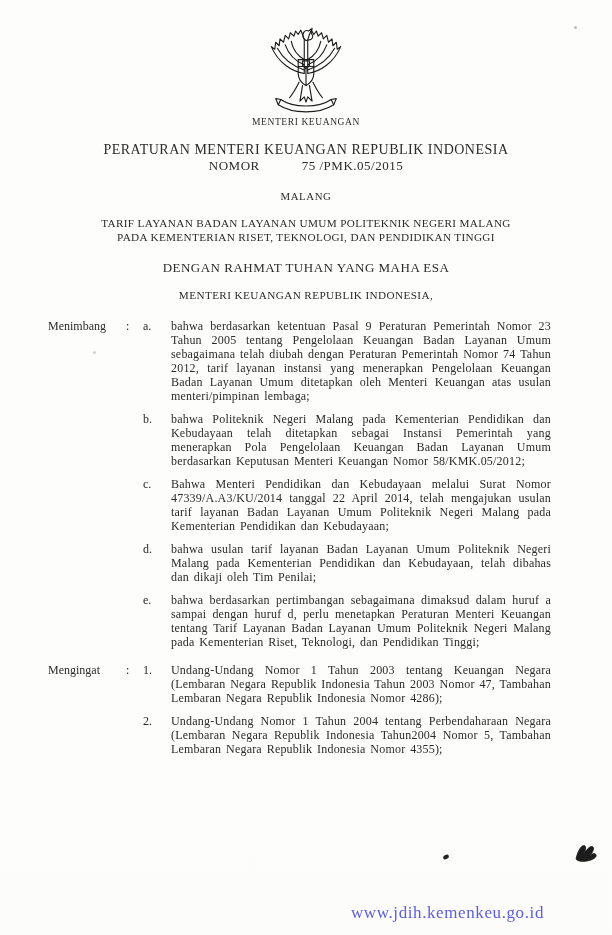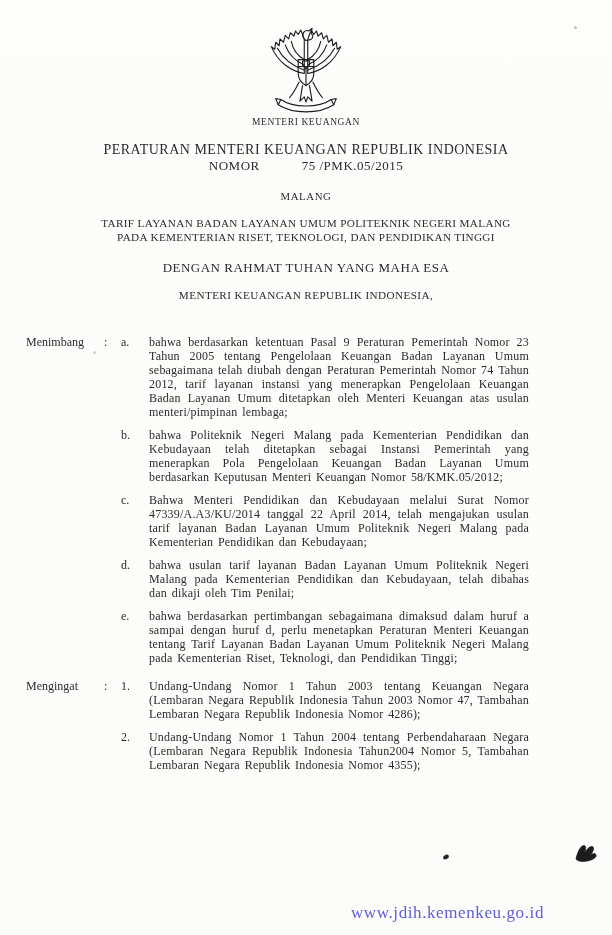--- a/index.html
+++ b/index.html
@@ -28,21 +28,21 @@
   .nomor-line { margin-top: 0; text-align: center; font-size: 13px; letter-spacing: 0.5px; }
   .nomor-line .gap { display: inline-block; width: 42px; }
 
   .tentang { margin-top: 16px; text-align: center; font-size: 10.8px; letter-spacing: 0.6px; }
 
   .subject { margin-top: 14px; text-align: center; font-size: 11.2px; line-height: 14.5px; letter-spacing: 0.35px; }
   .invocation { margin-top: 15px; text-align: center; font-size: 13px; letter-spacing: 0.5px; }
   .issuer { margin-top: 13px; text-align: center; font-size: 11.2px; letter-spacing: 0.4px; }
 
   
-  .clauses { margin-top: 34px; padding-left: 26px; }
+  .clauses { margin-top: 18px; padding-left: 48px; }
   .clause { display: flex; align-items: flex-start; }
   .clause + .clause { margin-top: 14px; }
   .clabel { width: 78px; flex: 0 0 78px; font-size: 12px; }
   .colon { width: 17px; flex: 0 0 17px; font-size: 12px; }
   .citems { width: 408px; flex: 0 0 408px; }
 
   .citem { display: flex; align-items: flex-start; }
   .citem + .citem { margin-top: 9px; }
   .cmarker { width: 28px; flex: 0 0 28px; font-size: 12px; }
   .ctext {

